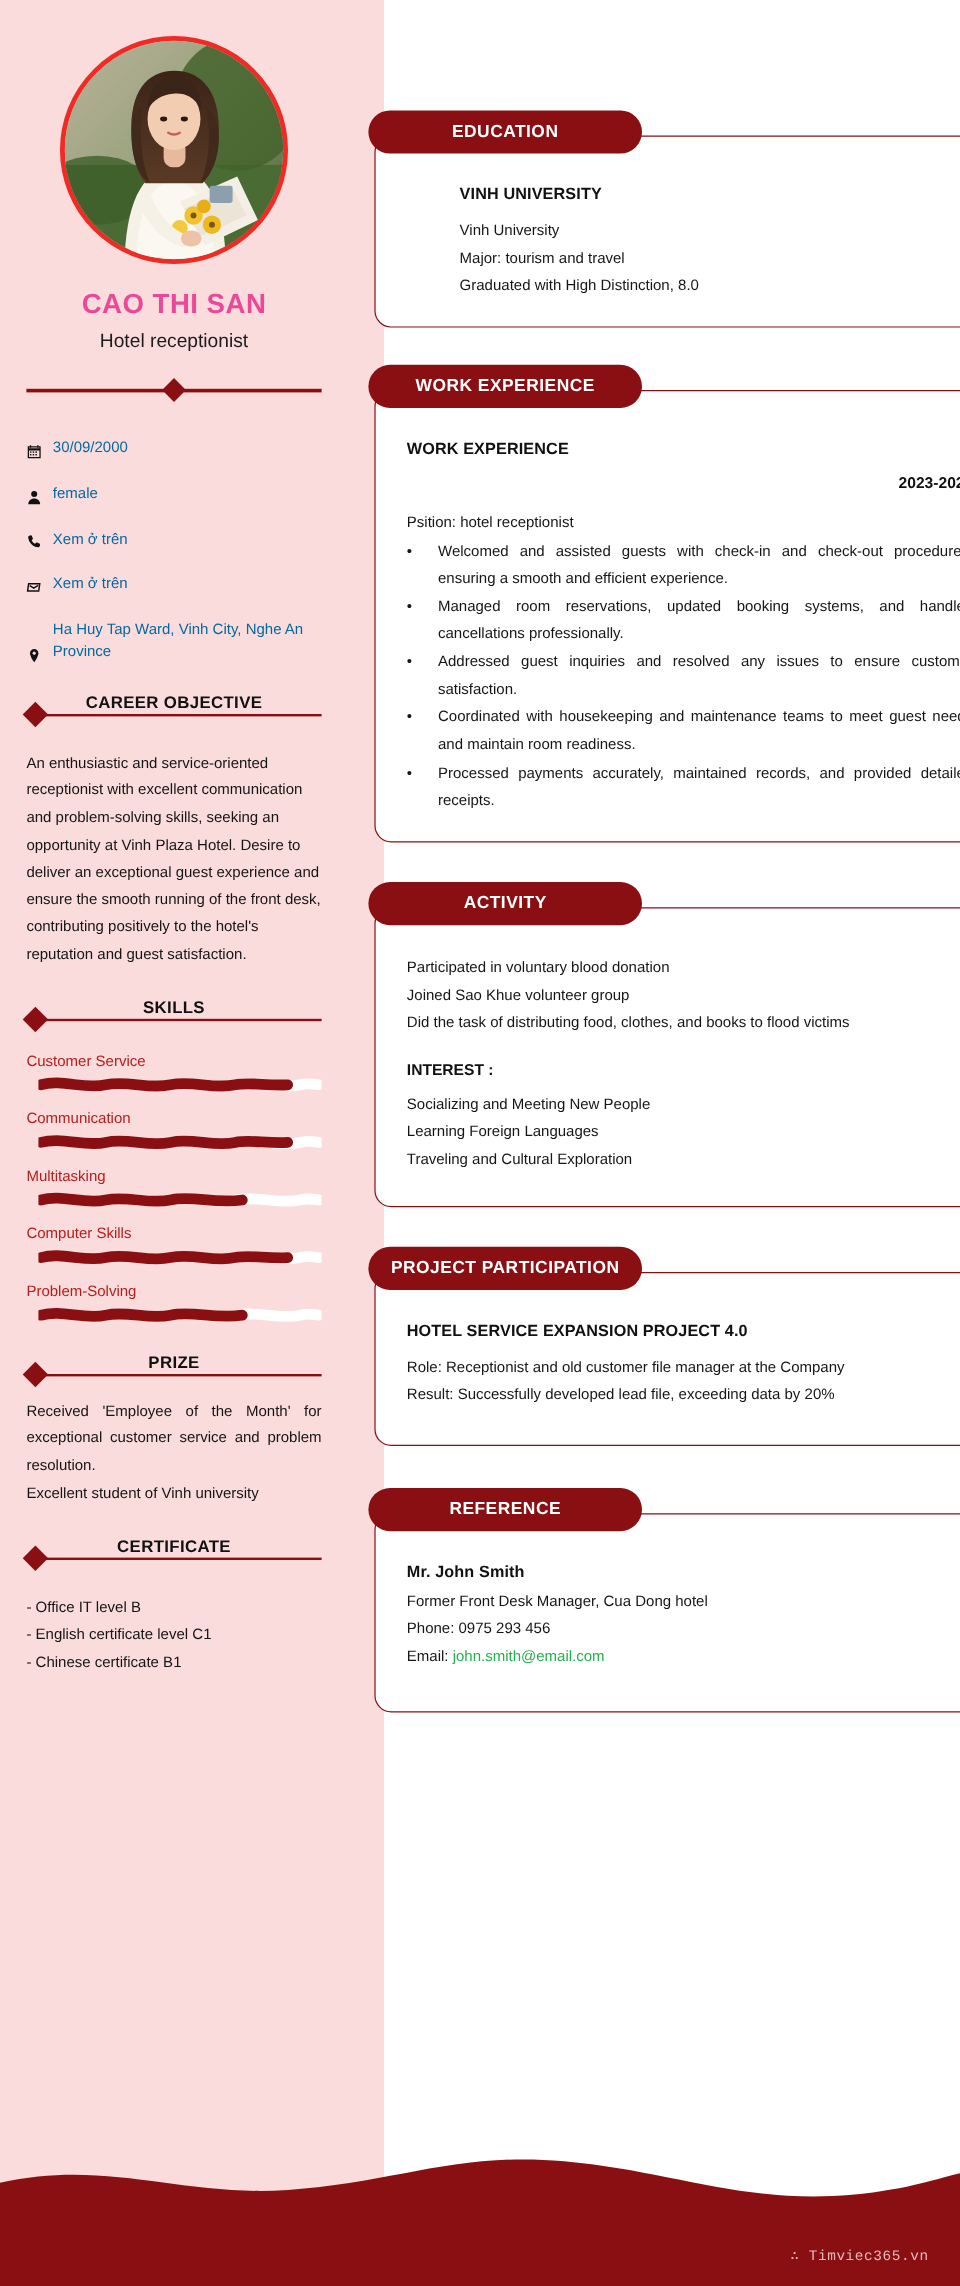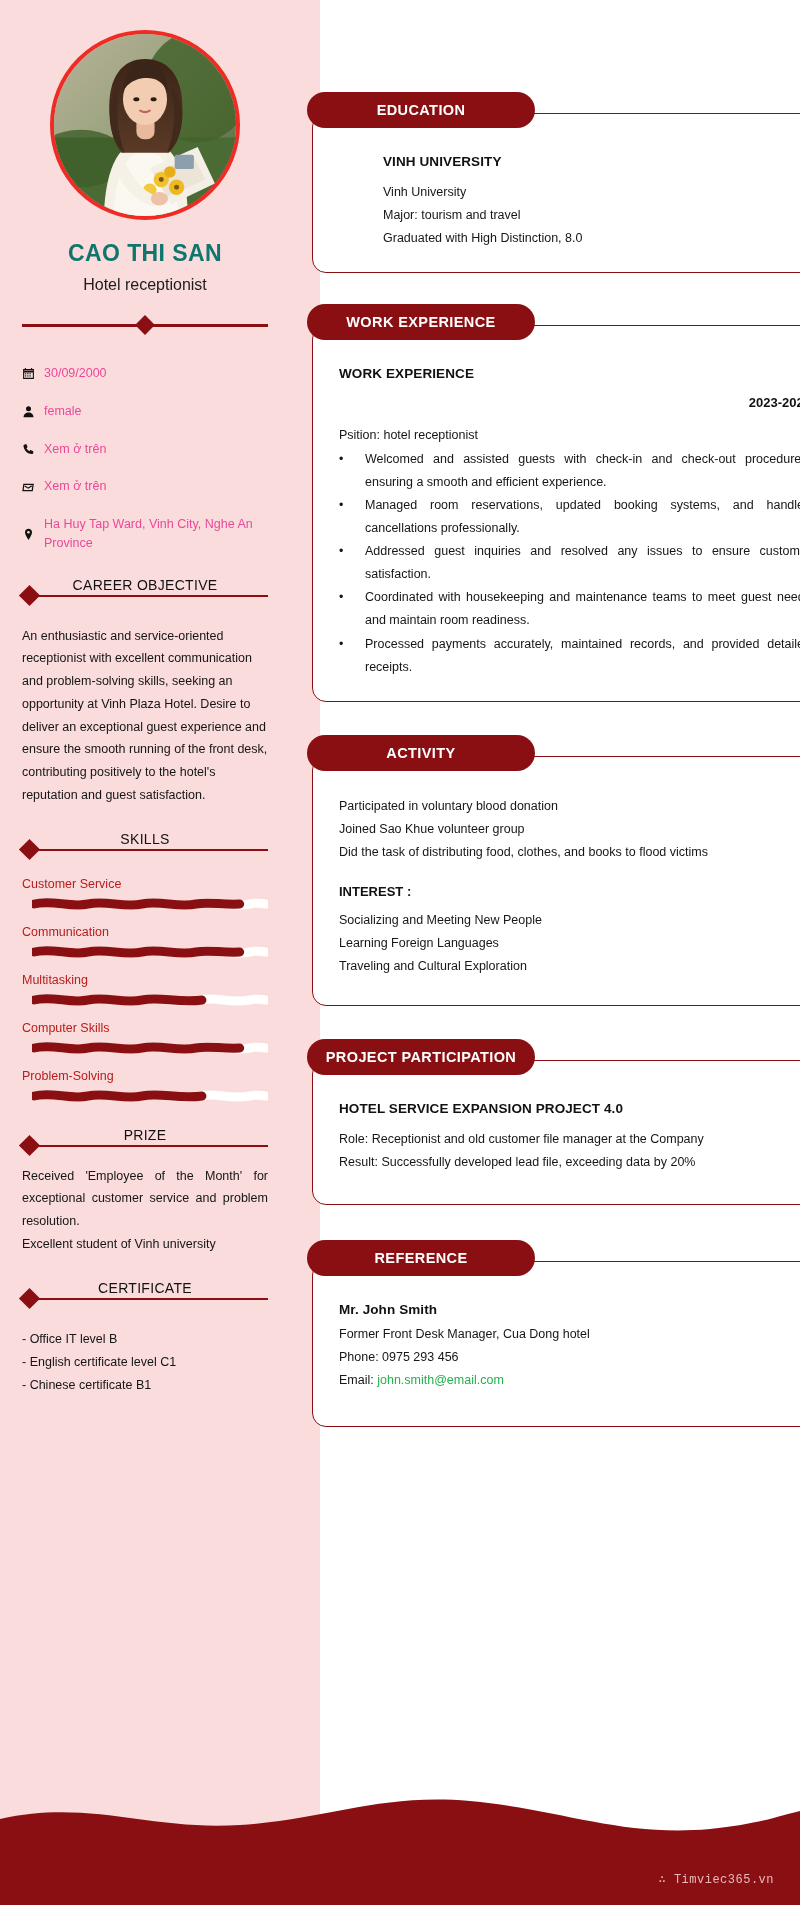--- a/index.html
+++ b/index.html
@@ -52,21 +52,21 @@
   .photo {
     position: absolute; inset: 0;
   }
 
   .name {
     margin-top: 20px;
     text-align: center;
     font-size: 23px;
     font-weight: bold;
     letter-spacing: .4px;
-    color: #0f766e;
+    color: #ec4899;
   }
   .job-title {
     margin-top: 9px;
     text-align: center;
     font-size: 16px;
     color: #1c1c1c;
   }
 
   
   .div-center {
@@ -85,24 +85,24 @@
     background: #8a0f12;
     transform: rotate(45deg);
   }
 
   
   .contact {
     margin-top: 32px;
   }
   .c-row {
     display: flex;
-    align-items: center;
+    align-items: flex-end;
     margin-bottom: 19px;
     font-size: 12.5px;
-    color: #ec4899;
+    color: #0369a1;
     line-height: 1.5;
   }
   .c-ico {
     width: 22px;
     flex: 0 0 22px;
     display: flex;
     align-items: center;
     justify-content: flex-start;
     padding-top: 1px;
   }
@@ -122,21 +122,21 @@
   .lsec .dia {
     position: absolute; left: 0; top: 11px;
     width: 15px; height: 15px;
     background: #8a0f12;
     transform: rotate(45deg);
   }
   .lsec .lbl {
     position: absolute; left: 0; right: 0; top: 0;
     text-align: center;
     font-size: 14px;
-    font-weight: normal;
+    font-weight: bold;
     color: #111;
     letter-spacing: .3px;
   }
 
   .body-text {
     margin-top: 22px;
     font-size: 12.5px;
     line-height: 1.82;
     color: #151515;
   }

